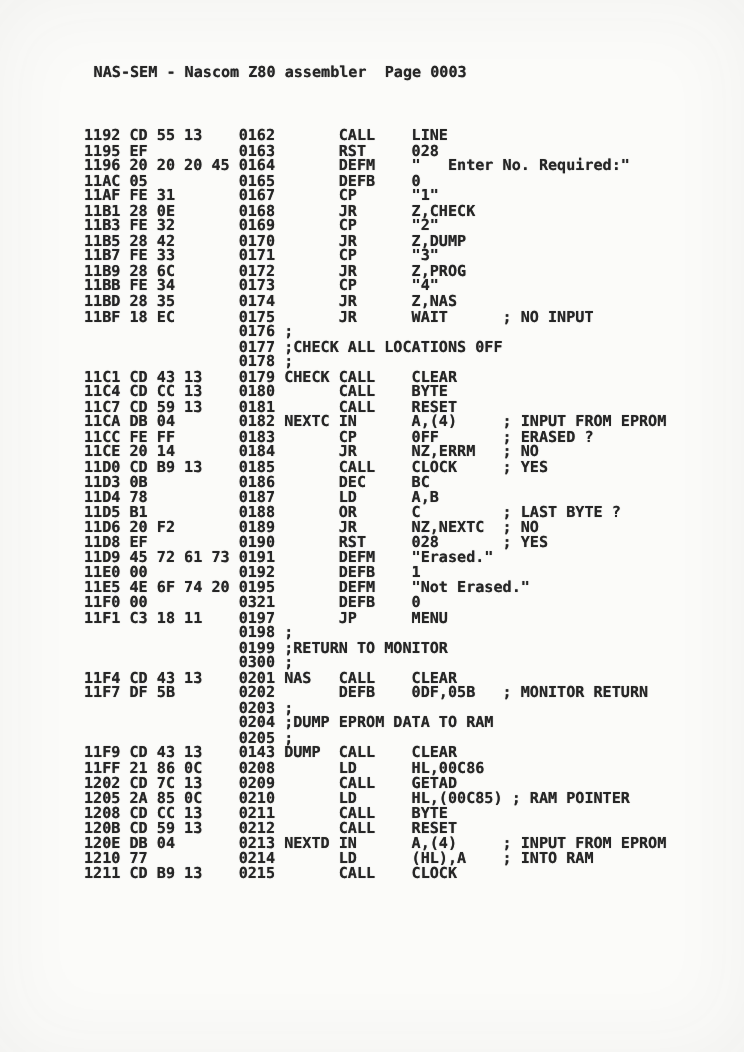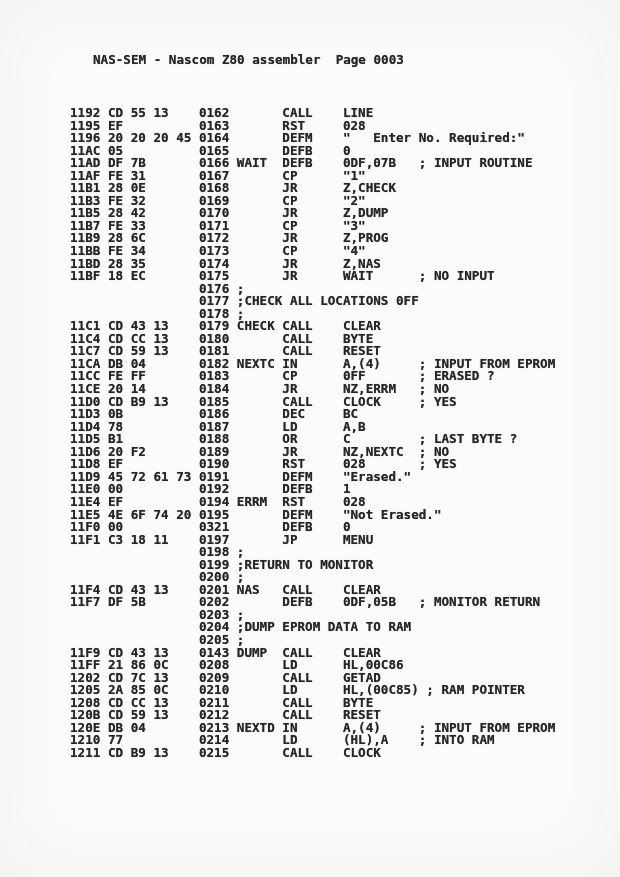--- a/index.html
+++ b/index.html
@@ -14,21 +14,21 @@
     background: #fbfbf9;
     box-shadow: inset 0 0 70px rgba(60,60,55,0.05);
     overflow: hidden;
     font-family: "DejaVu Sans Mono", "Liberation Mono", monospace;
     font-weight: bold;
     color: #262626;
     text-shadow: 0 0 0.7px rgba(45,45,45,0.75);
   }
   .header {
     position: absolute;
-    left: 93px;
+    left: 78px;
     top: 53px;
     font-size: 12.6px;
     line-height: 13px;
     white-space: pre;
   }
   .listing {
     position: absolute;
     left: 70px;
     top: 107px;
     font-size: 12.6px;
@@ -42,21 +42,20 @@
 </head>
 <body>
 
 <div class="paper">
   <div class="header">NAS-SEM - Nascom Z80 assembler  Page 0003</div>
   <div class="listing" id="listing">
       <div class="line">1192 CD 55 13    0162       CALL    LINE</div>
       <div class="line">1195 EF          0163       RST     028</div>
       <div class="line">1196 20 20 20 45 0164       DEFM    "   Enter No. Required:"</div>
       <div class="line">11AC 05          0165       DEFB    0</div>
-      <div class="line">11AD DF 7B       0166 WAIT  DEFB    0DF,07B   ; INPUT ROUTINE</div>
       <div class="line">11AF FE 31       0167       CP      "1"</div>
       <div class="line">11B1 28 0E       0168       JR      Z,CHECK</div>
       <div class="line">11B3 FE 32       0169       CP      "2"</div>
       <div class="line">11B5 28 42       0170       JR      Z,DUMP</div>
       <div class="line">11B7 FE 33       0171       CP      "3"</div>
       <div class="line">11B9 28 6C       0172       JR      Z,PROG</div>
       <div class="line">11BB FE 34       0173       CP      "4"</div>
       <div class="line">11BD 28 35       0174       JR      Z,NAS</div>
       <div class="line">11BF 18 EC       0175       JR      WAIT      ; NO INPUT</div>
       <div class="line">                 0176 ;</div>
@@ -69,27 +68,26 @@
       <div class="line">11CC FE FF       0183       CP      0FF       ; ERASED ?</div>
       <div class="line">11CE 20 14       0184       JR      NZ,ERRM   ; NO</div>
       <div class="line">11D0 CD B9 13    0185       CALL    CLOCK     ; YES</div>
       <div class="line">11D3 0B          0186       DEC     BC</div>
       <div class="line">11D4 78          0187       LD      A,B</div>
       <div class="line">11D5 B1          0188       OR      C         ; LAST BYTE ?</div>
       <div class="line">11D6 20 F2       0189       JR      NZ,NEXTC  ; NO</div>
       <div class="line">11D8 EF          0190       RST     028       ; YES</div>
       <div class="line">11D9 45 72 61 73 0191       DEFM    "Erased."</div>
       <div class="line">11E0 00          0192       DEFB    1</div>
-      <div class="line">11E4 EF          0194 ERRM  RST     028</div>
       <div class="line">11E5 4E 6F 74 20 0195       DEFM    "Not Erased."</div>
       <div class="line">11F0 00          0321       DEFB    0</div>
       <div class="line">11F1 C3 18 11    0197       JP      MENU</div>
       <div class="line">                 0198 ;</div>
       <div class="line">                 0199 ;RETURN TO MONITOR</div>
-      <div class="line">                 0200 ;</div>
+      <div class="line">                 0300 ;</div>
       <div class="line">11F4 CD 43 13    0201 NAS   CALL    CLEAR</div>
       <div class="line">11F7 DF 5B       0202       DEFB    0DF,05B   ; MONITOR RETURN</div>
       <div class="line">                 0203 ;</div>
       <div class="line">                 0204 ;DUMP EPROM DATA TO RAM</div>
       <div class="line">                 0205 ;</div>
       <div class="line">11F9 CD 43 13    0143 DUMP  CALL    CLEAR</div>
       <div class="line">11FF 21 86 0C    0208       LD      HL,00C86</div>
       <div class="line">1202 CD 7C 13    0209       CALL    GETAD</div>
       <div class="line">1205 2A 85 0C    0210       LD      HL,(00C85) ; RAM POINTER</div>
       <div class="line">1208 CD CC 13    0211       CALL    BYTE</div>

